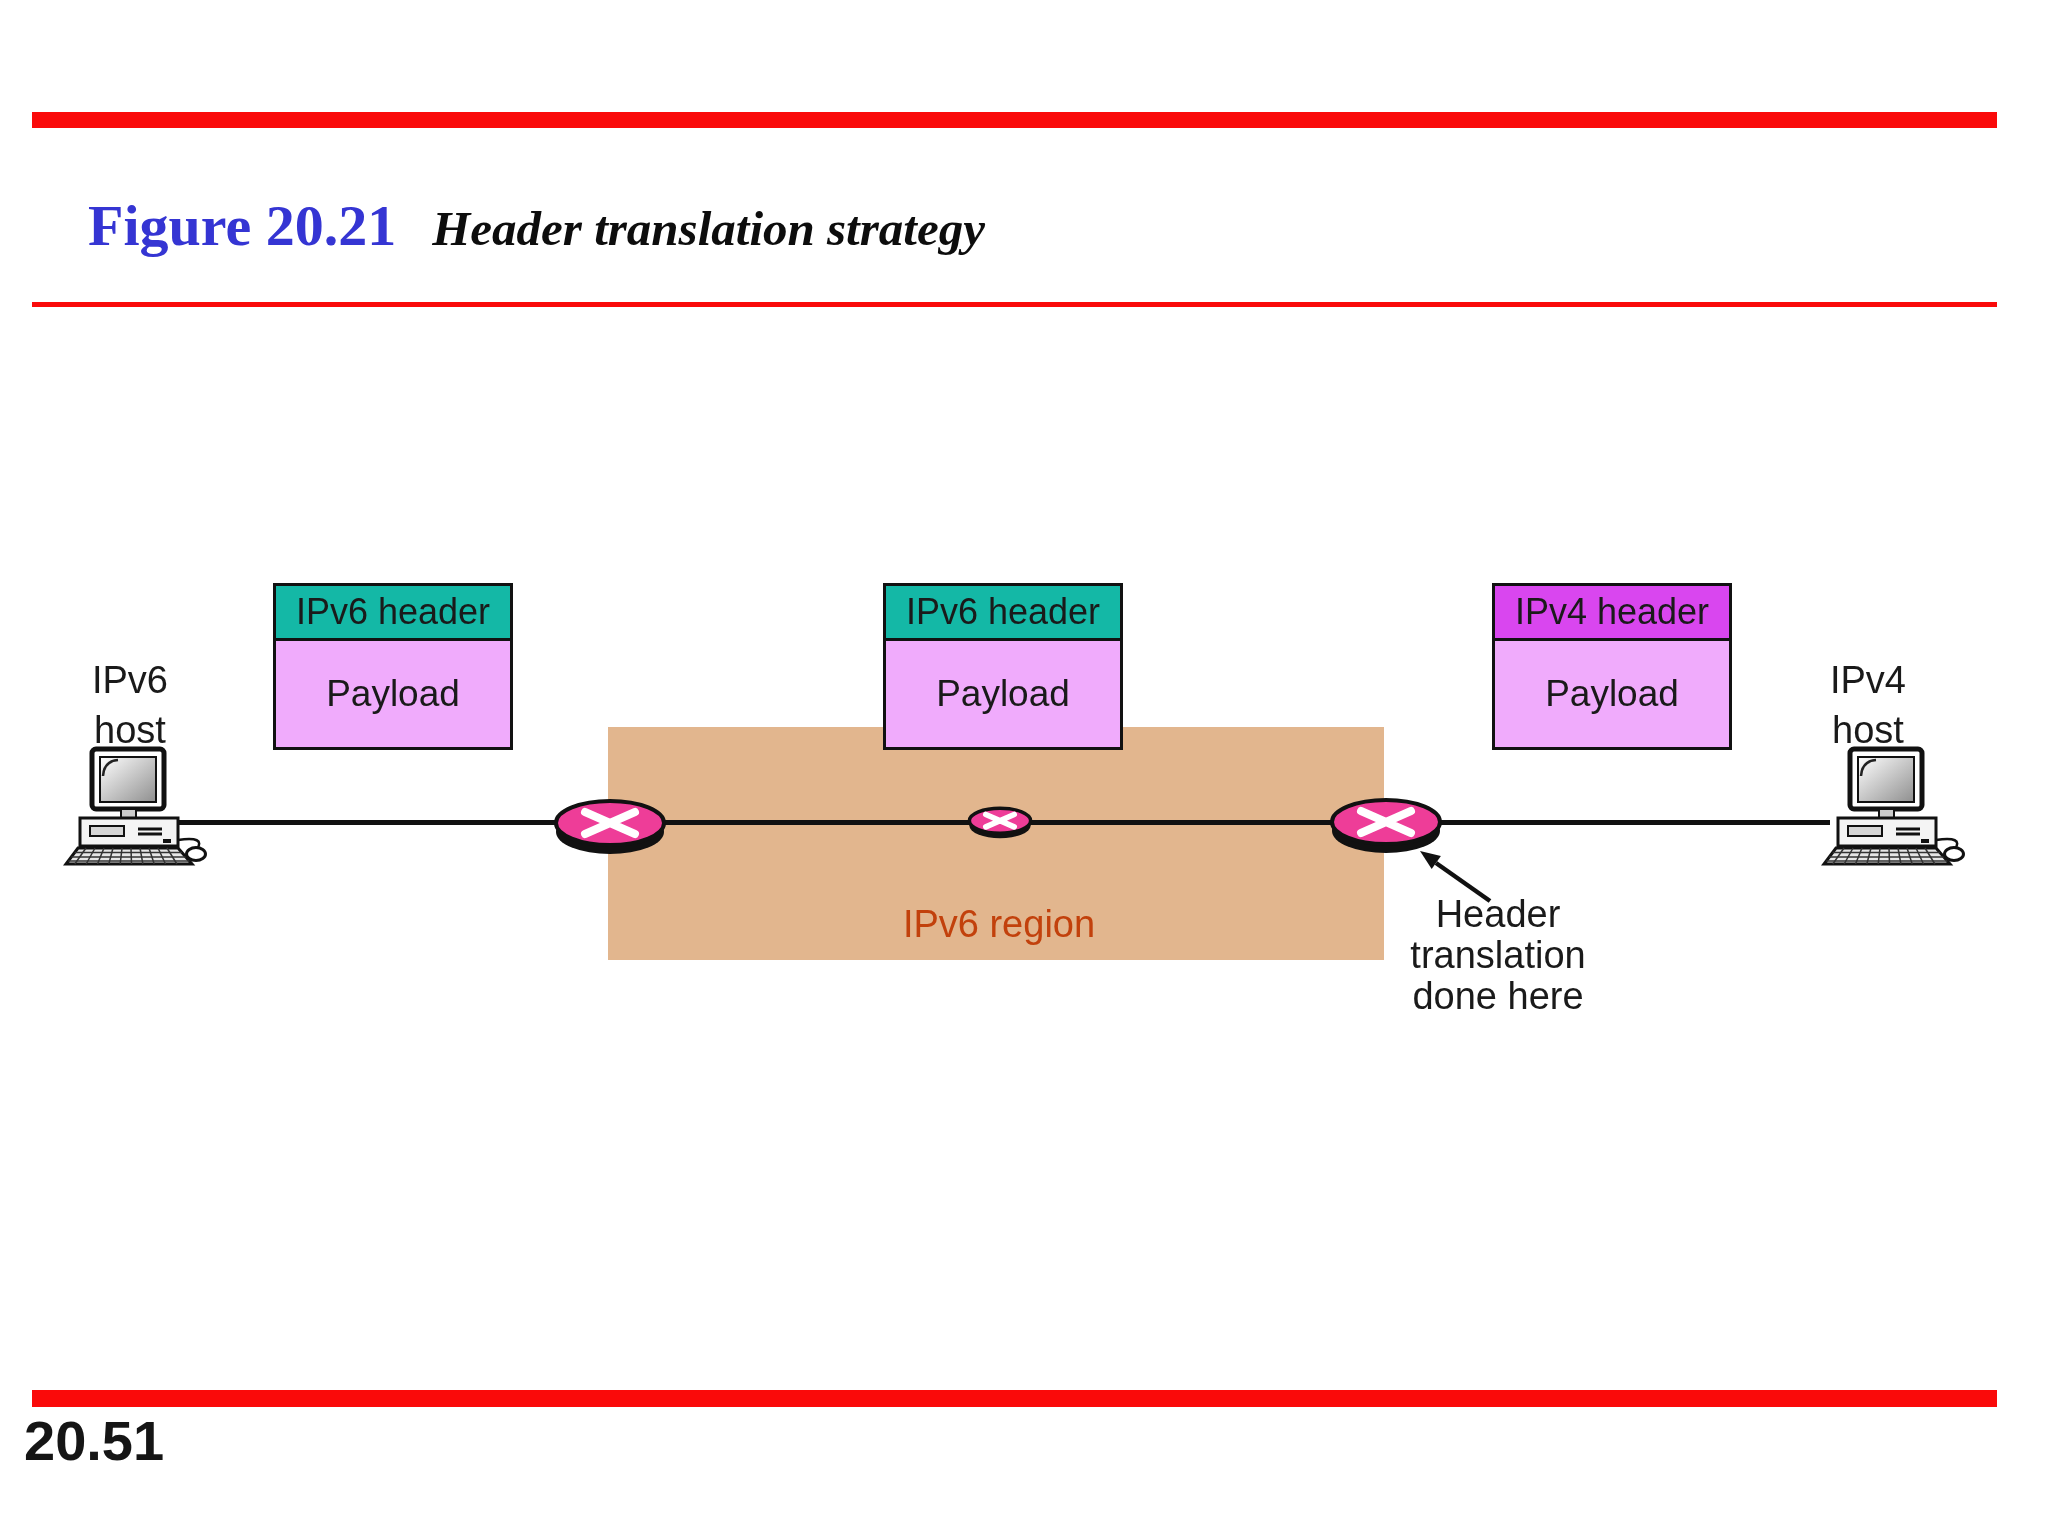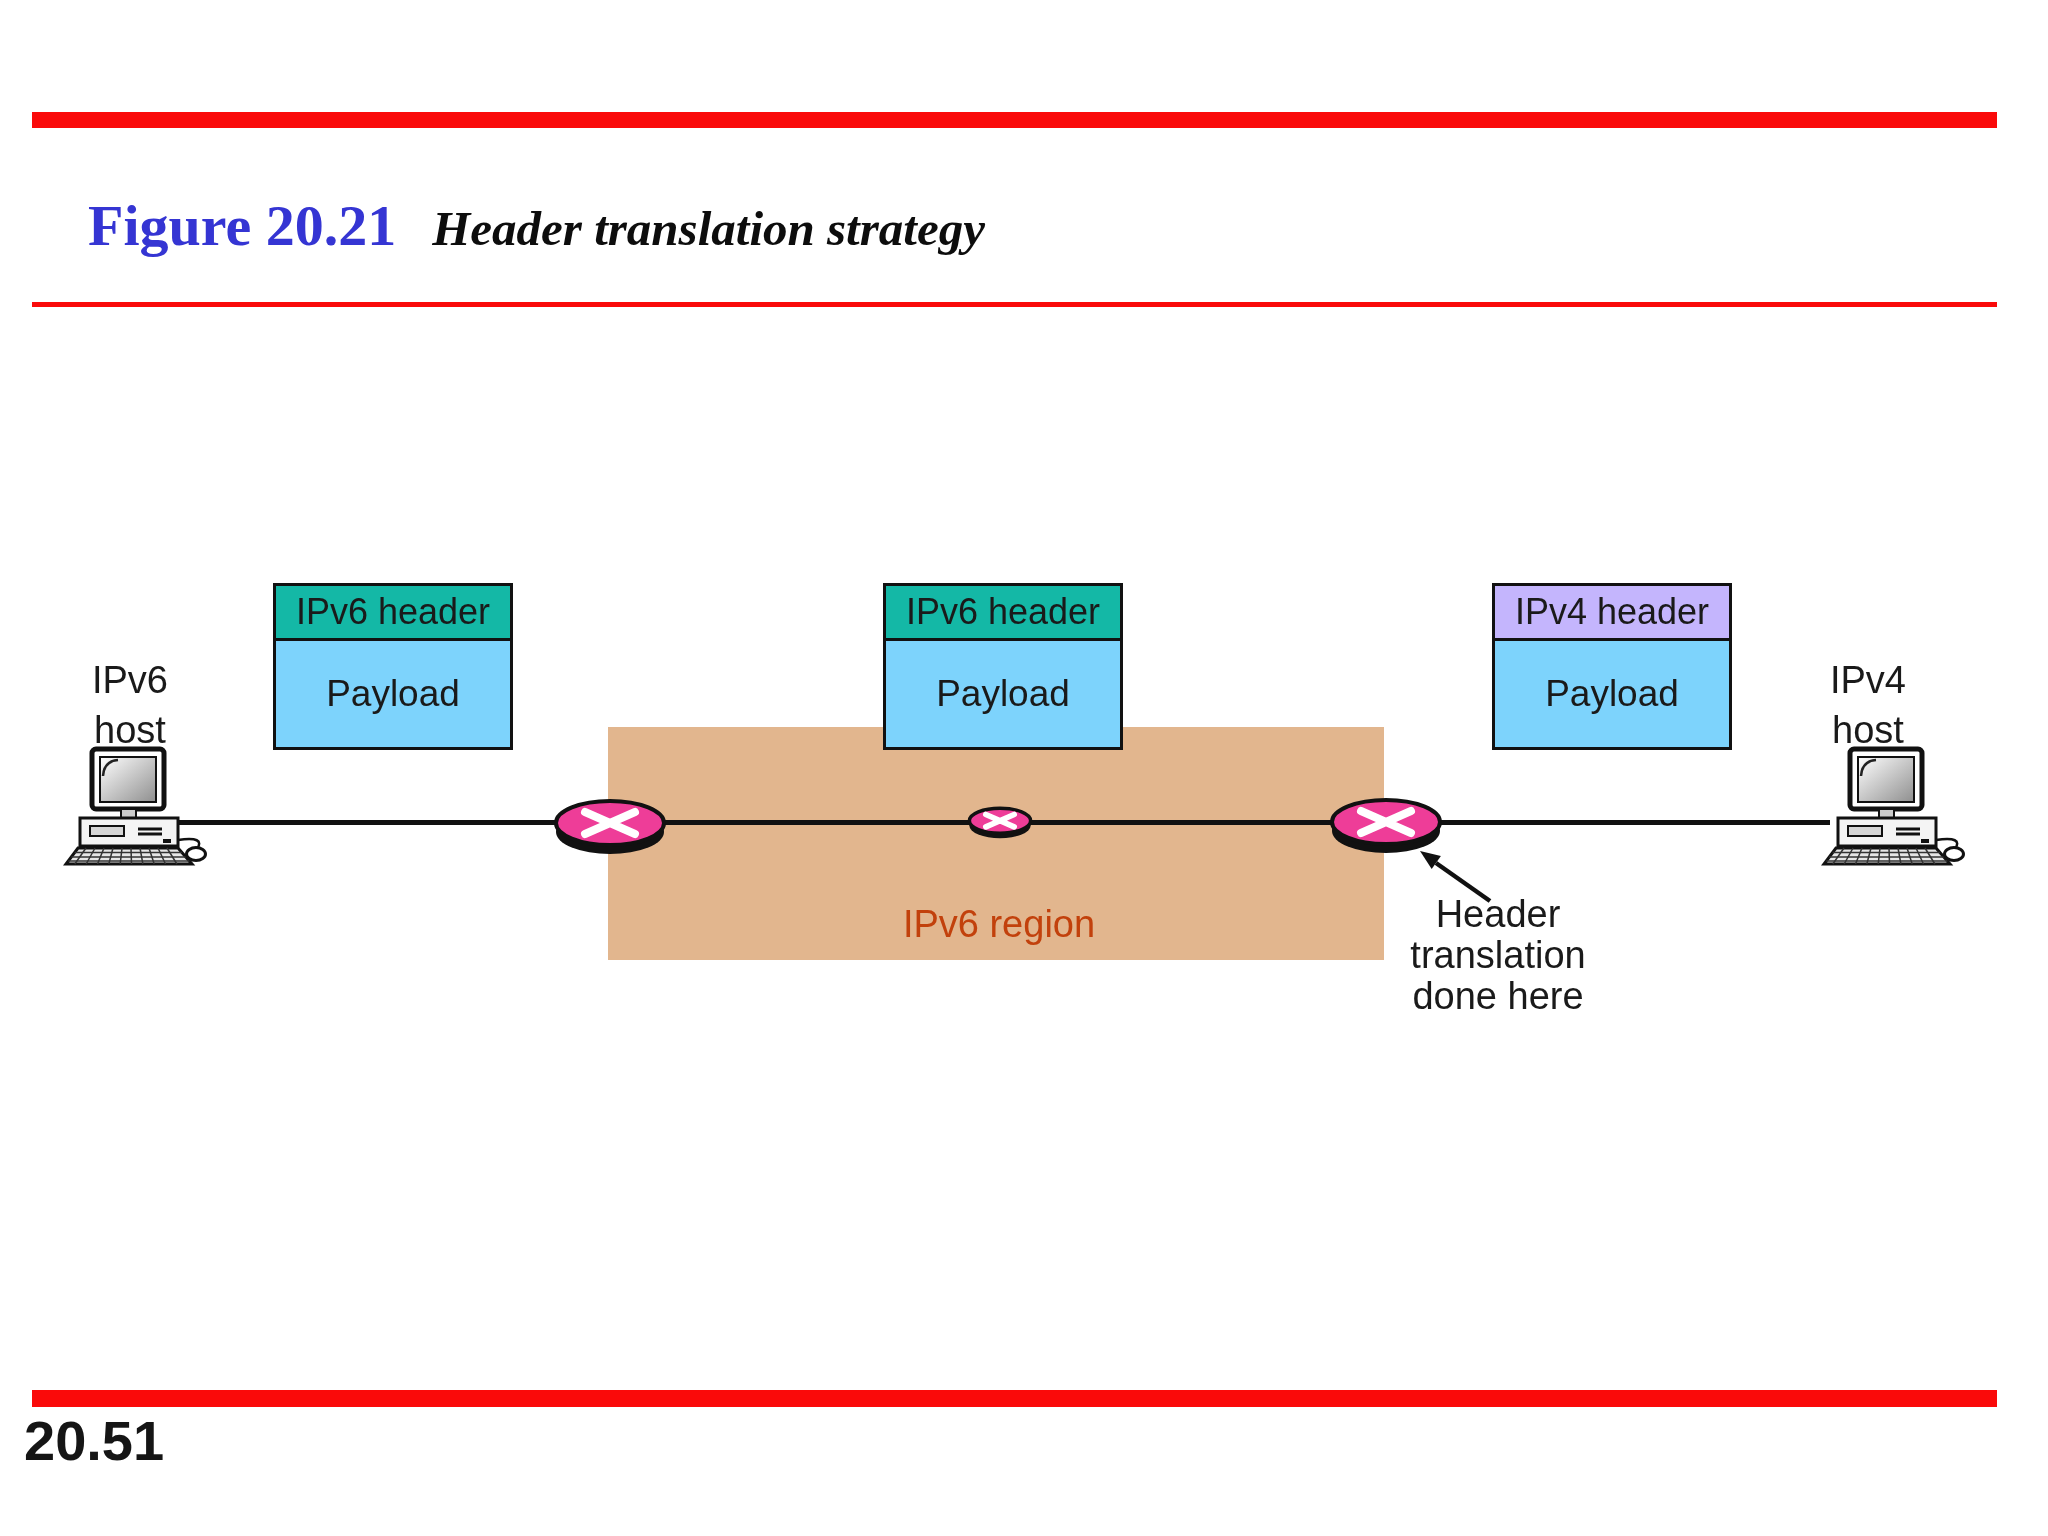--- a/index.html
+++ b/index.html
@@ -18,23 +18,23 @@
   
   .region{position:absolute;left:608px;top:727px;width:776px;height:233px;background:#e2b68e;}
   .region-label{position:absolute;left:849px;top:903px;width:300px;text-align:center;
                 font-size:38px;color:#c2410c;}
   .wire{position:absolute;left:172px;top:820px;width:1658px;height:5px;background:#111;}
 
   .packet{position:absolute;top:583px;width:234px;border:3px solid #111;}
   .pkt-header{height:52px;display:flex;align-items:center;justify-content:center;
               font-size:36px;border-bottom:3px solid #111;color:#1a1a1a;}
   .pkt-header.pink{background:#14b8a6;}
-  .pkt-header.yellow{background:#c4b5fd;}
+  .pkt-header.yellow{background:#d946ef;}
   .pkt-payload{height:106px;display:flex;align-items:center;justify-content:center;
-               font-size:37px;background:#7dd3fc;color:#1a1a1a;}
+               font-size:37px;background:#f0abfc;color:#1a1a1a;}
   .packet-1{left:273px;}
   .packet-2{left:883px;}
   .packet-3{left:1492px;}
 
   .host-label{position:absolute;top:655px;width:150px;text-align:center;
               font-size:38px;line-height:50px;color:#1a1a1a;}
   .host-label-left{left:55px;}
   .host-label-right{left:1793px;}
 
   .computer{position:absolute;width:150px;height:122px;}

